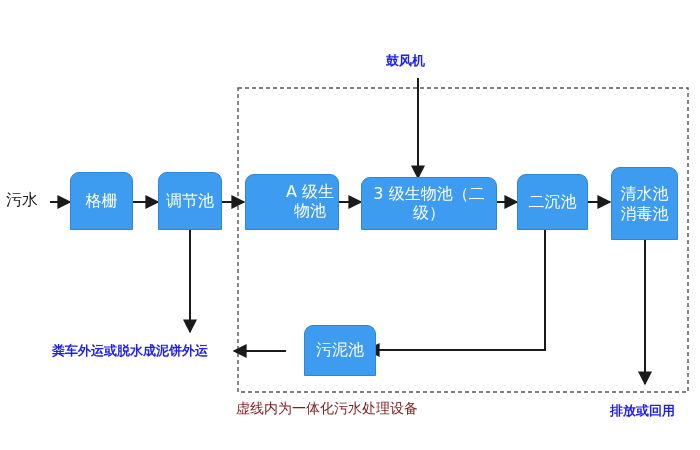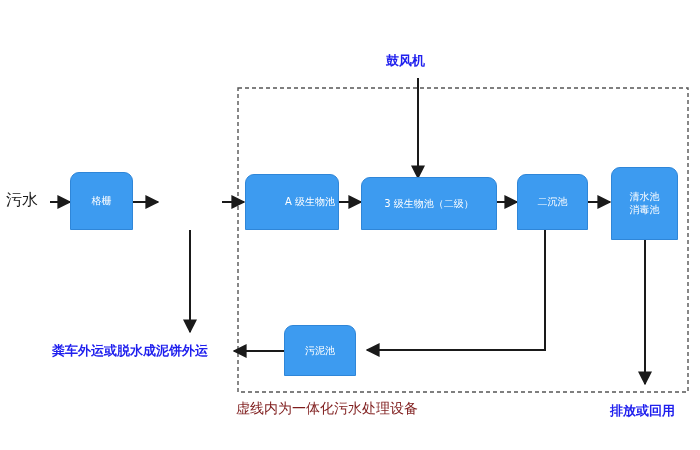--- a/index.html
+++ b/index.html
@@ -28,21 +28,21 @@
     background: #3d9bf0;
     border: 1px solid #2f86d8;
     border-top-left-radius: 9px;
     border-top-right-radius: 9px;
     color: #ffffff;
     display: flex;
     align-items: center;
     justify-content: center;
     text-align: center;
     line-height: 1.18;
-    font-size: 10px;
+    font-size: 16px;
     box-sizing: border-box;
     z-index: 3;
   }
   .node.two-line { line-height: 1.25; }
   .label {
     position: absolute;
     white-space: nowrap;
     z-index: 4;
   }
   .label.blue {
@@ -98,35 +98,38 @@
   <div class="label blue" style="left:52px; top:342px;">粪车外运或脱水成泥饼外运</div>
 
   <div class="label blue" style="left:610px; top:402px;">排放或回用</div>
 
   <div class="label caption" style="left:236px; top:400px;">虚线内为一体化污水处理设备</div>
 
   <div class="node" style="left:70px; top:172px; width:63px; height:58px;">
     <span>格栅</span>
   </div>
 
+  <div class="node" style="left:158px; top:172px; width:64px; height:58px;">
+    <span>调节池</span>
+  </div>
 
   <div class="node" style="left:245px; top:174px; width:94px; height:56px;padding-left:36px;">
     <span>A 级生物池</span>
   </div>
 
   <div class="node" style="left:361px; top:177px; width:136px; height:53px;">
     <span>3 级生物池（二级）</span>
   </div>
 
   <div class="node" style="left:517px; top:174px; width:71px; height:56px;">
     <span>二沉池</span>
   </div>
 
   <div class="node two-line" style="left:611px; top:167px; width:67px; height:73px; flex-direction:column;">
     <span>清水池</span>
     <span>消毒池</span>
   </div>
 
-  <div class="node" style="left:284px; top:325px; width:72px; height:51px;">
+  <div class="node" style="left:304px; top:325px; width:72px; height:51px;">
     <span>污泥池</span>
   </div>
 
 </div>
 
 </body></html>

